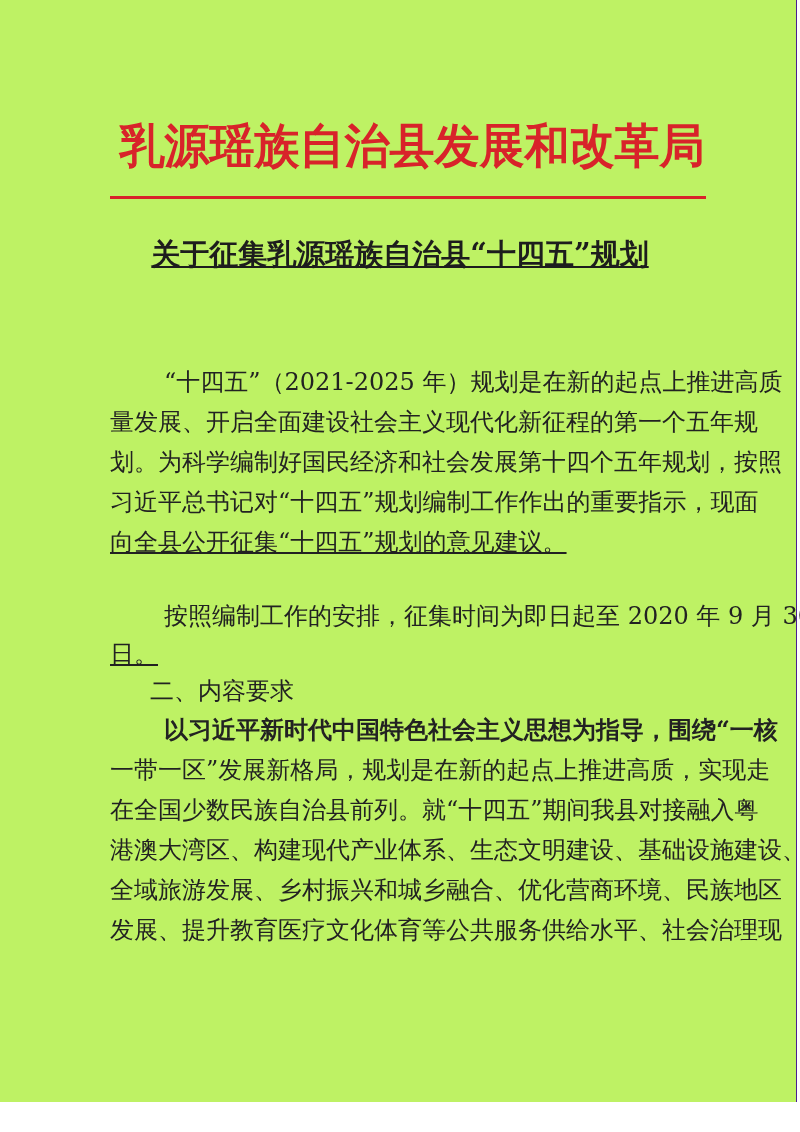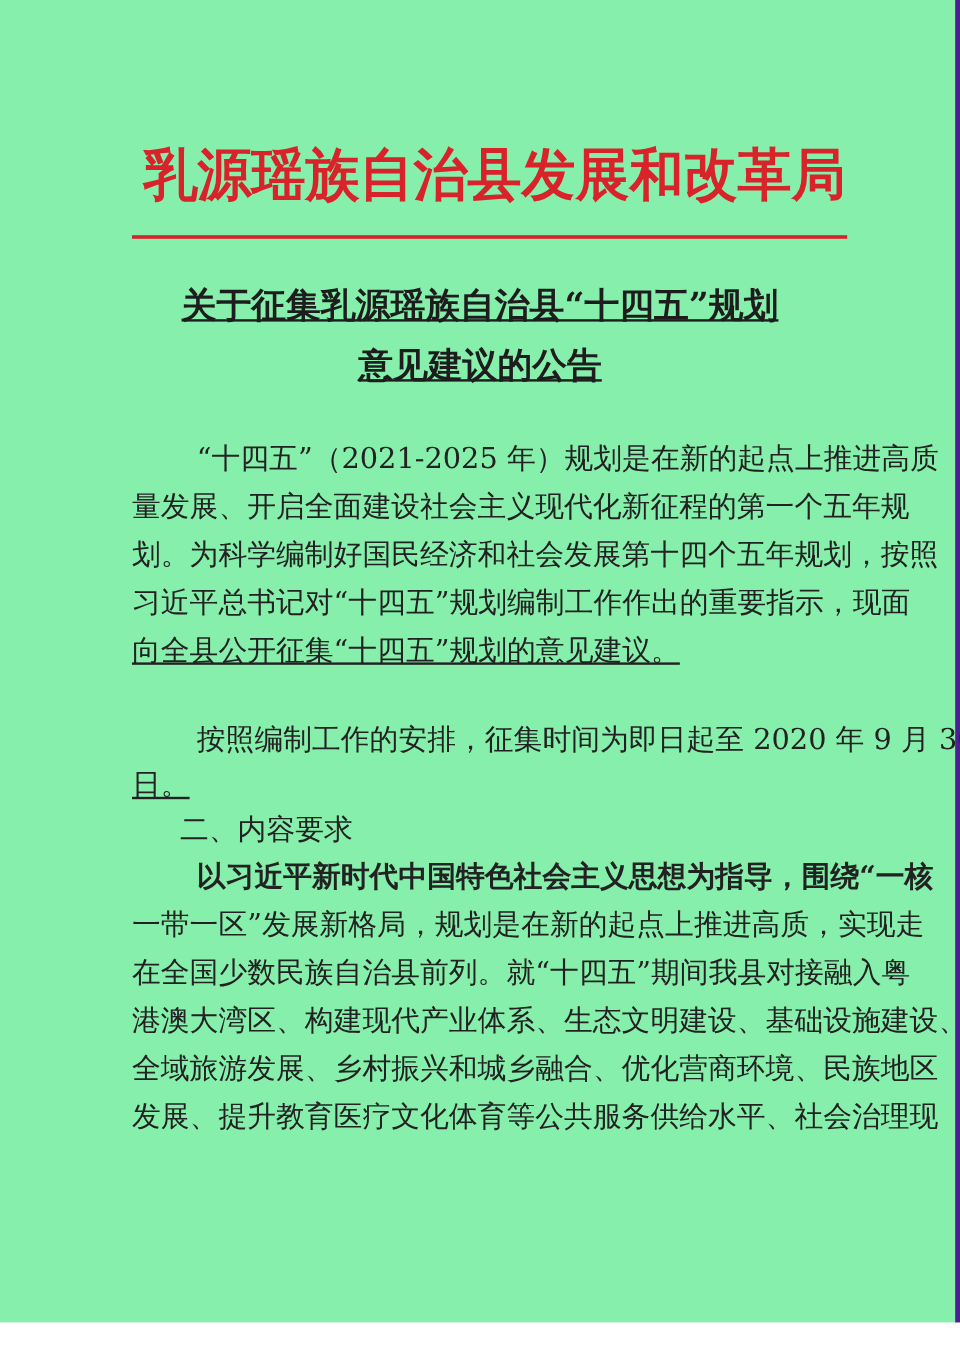--- a/index.html
+++ b/index.html
@@ -3,22 +3,22 @@
 <meta charset="utf-8">
 <style>
   html, body { margin: 0; padding: 0; }
   body {
     width: 800px; height: 1132px; position: relative; overflow: hidden;
     background: #ffffff;
     font-family: "DejaVu Serif", "Liberation Serif", serif;
   }
   .page {
     position: absolute; left: 0; top: 0; width: 796px; height: 1102px;
-    background: #86efac;
-    border-right: 4px solid #4c1d95;
+    background: #bef264;
+    border-right: 1px solid #4c1d95;
   }
   .agency-title {
     position: absolute; left: 112px; top: 116px; width: 600px;
     text-align: center;
     font-family: "DejaVu Sans", "Liberation Sans", sans-serif;
     font-weight: bold; font-size: 45px; letter-spacing: 0px;
     line-height: 60px; white-space: nowrap;
     color: #d8232a;
     transform: scaleY(1.05);
   }
@@ -51,21 +51,20 @@
 </style>
 </head>
 <body>
 
 <div class="page">
 
   <div class="agency-title">乳源瑶族自治县发展和改革局</div>
   <div class="red-rule"></div>
 
   <div class="notice-title l1">关于征集乳源瑶族自治县“十四五”规划</div>
-  <div class="notice-title l2">意见建议的公告</div>
 
   <div>
     <div class="line first" style="top:366px;">“十四五”（2021-2025 年）规划是在新的起点上推进高质</div>
     <div class="line" style="top:406px;">量发展、开启全面建设社会主义现代化新征程的第一个五年规</div>
     <div class="line" style="top:446px;">划。为科学编制好国民经济和社会发展第十四个五年规划，按照</div>
     <div class="line" style="top:486px;">习近平总书记对“十四五”规划编制工作作出的重要指示，现面</div>
     <div class="line last" style="top:526px;">向全县公开征集“十四五”规划的意见建议。</div>
   </div>
 
   <div>

